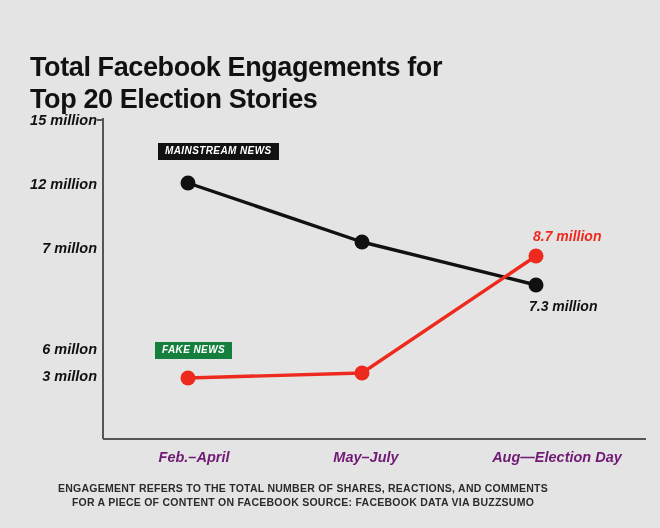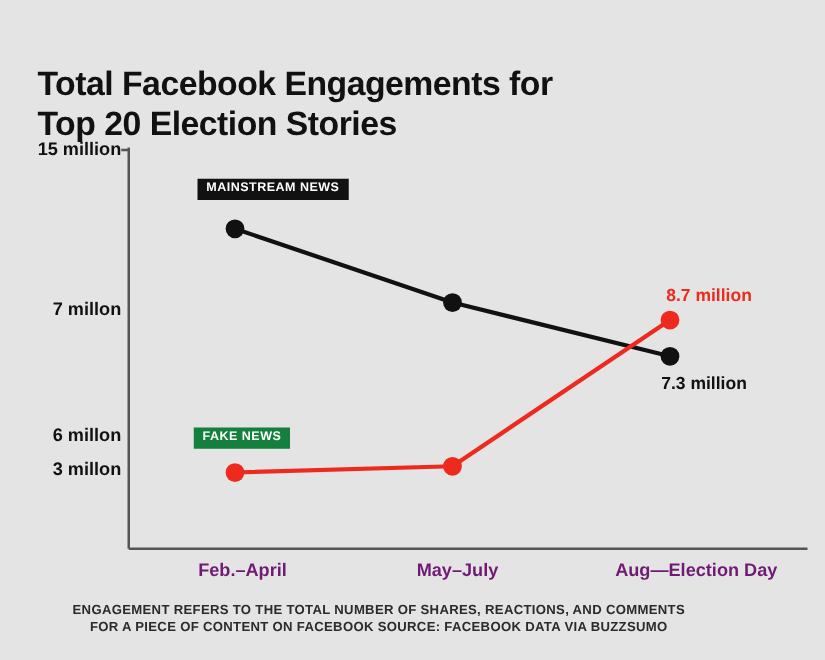--- a/index.html
+++ b/index.html
@@ -33,20 +33,21 @@
     white-space: nowrap;
   }
 
   
   .chart {
     position: absolute;
     left: 0;
     top: 0;
     width: 660px;
     height: 528px;
+    font-style: italic;
   }
   .chart-svg {
     position: absolute;
     left: 0;
     top: 0;
   }
 
   
   .ytick {
     position: absolute;
@@ -156,20 +157,21 @@
     <circle cx="536" cy="285" r="7.5" fill="#111111"></circle>
 
     <polyline points="188,378 362,373 536,256" fill="none" stroke="#ee2a1e" stroke-width="3.4" stroke-linejoin="round" stroke-linecap="round"></polyline>
     <circle cx="188" cy="378" r="7.5" fill="#ee2a1e"></circle>
     <circle cx="362" cy="373" r="7.5" fill="#ee2a1e"></circle>
     <circle cx="536" cy="256" r="7.5" fill="#ee2a1e"></circle>
   </svg>
 
   <div class="ytick-wrap">
     <div class="ytick" style="top:120px;">15 million</div>
+    <div class="ytick" style="top:184px;">12 million</div>
     <div class="ytick" style="top:248px;">7 millon</div>
     <div class="ytick" style="top:312px;margin-top:37px;">6 millon</div>
     <div class="ytick" style="top:376px;">3 millon</div>
   </div>
 
   <div class="xtick" style="left:194px;">Feb.–April</div>
   <div class="xtick" style="left:366px;">May–July</div>
   <div class="xtick" style="left:557px;text-align:right;">Aug—Election Day</div>
 
   <div class="badge badge-mainstream">MAINSTREAM NEWS</div>

